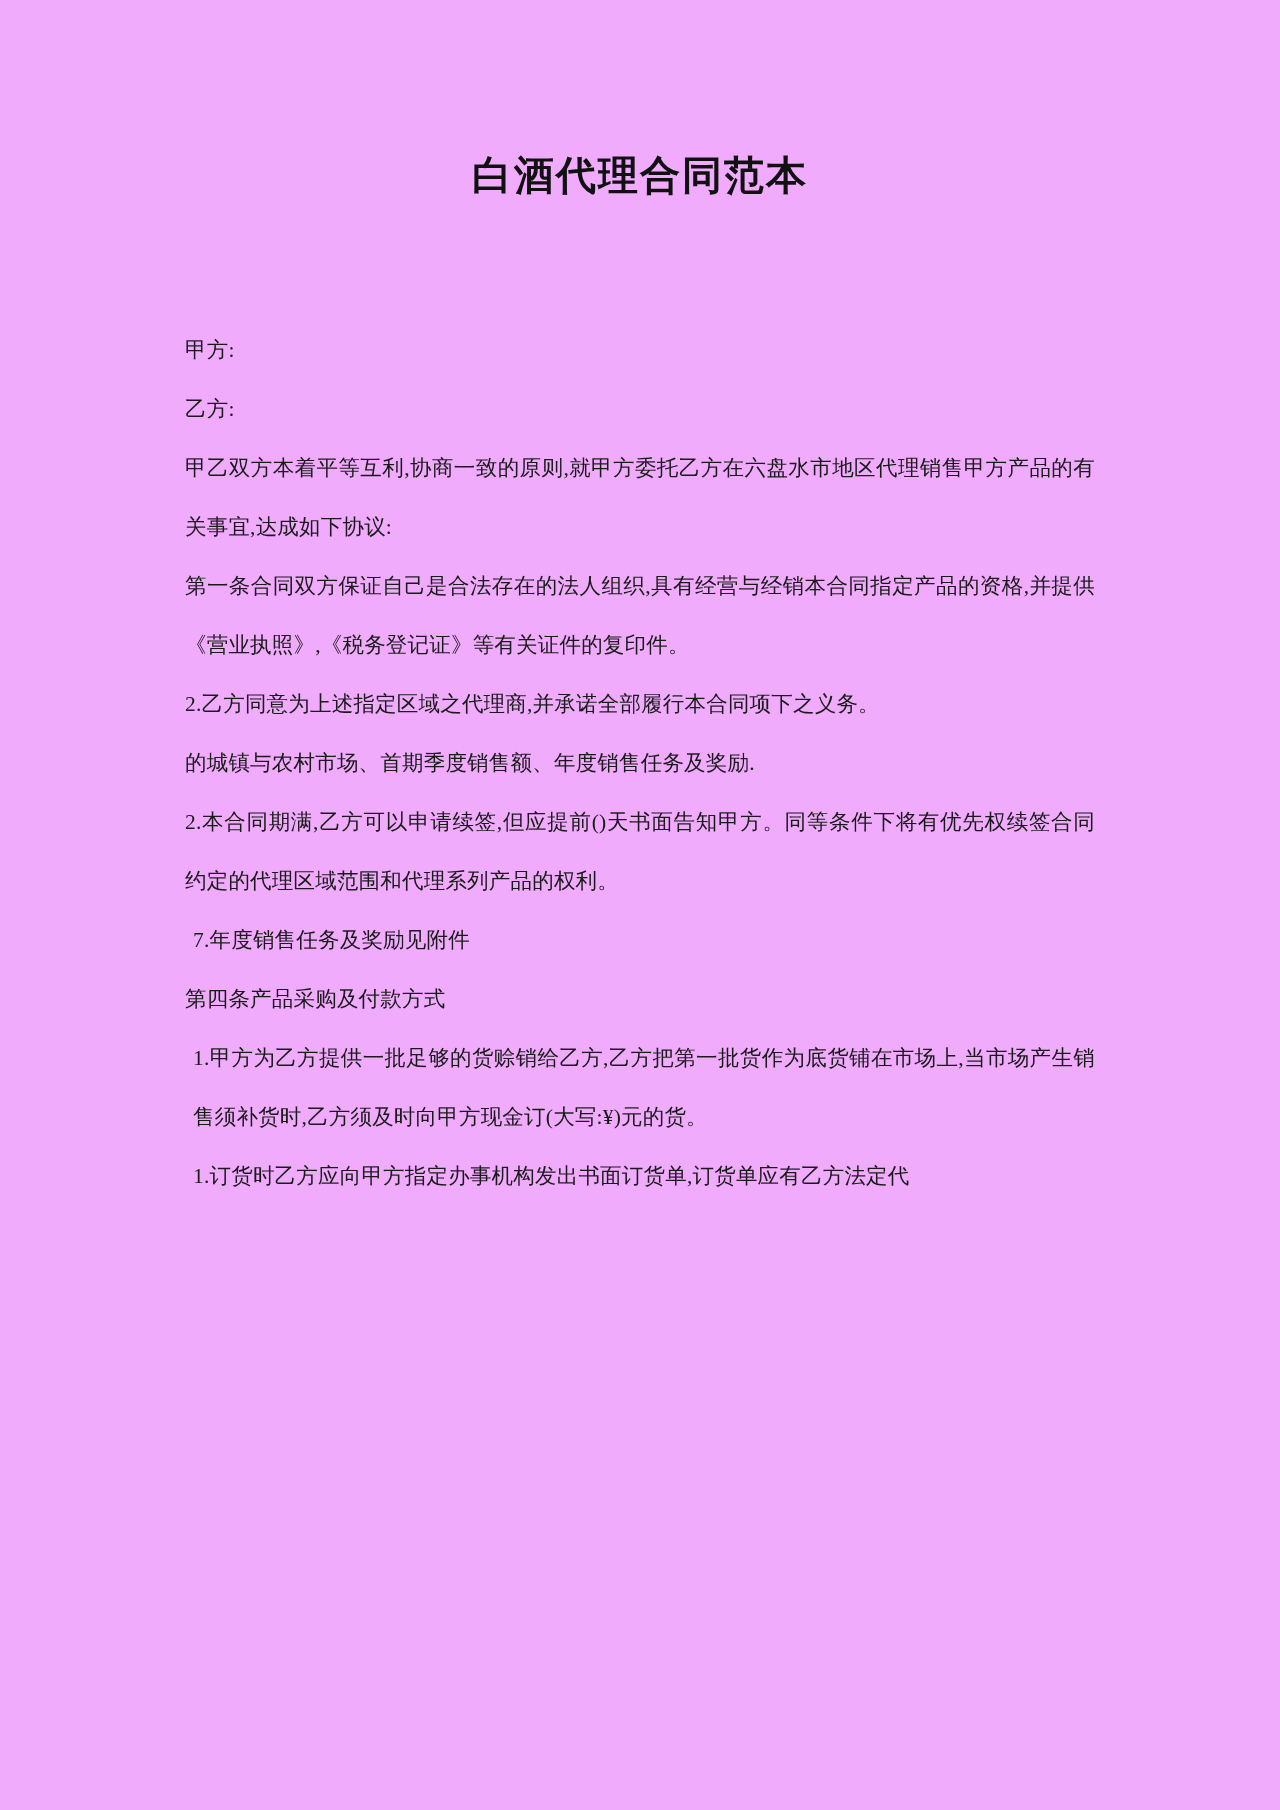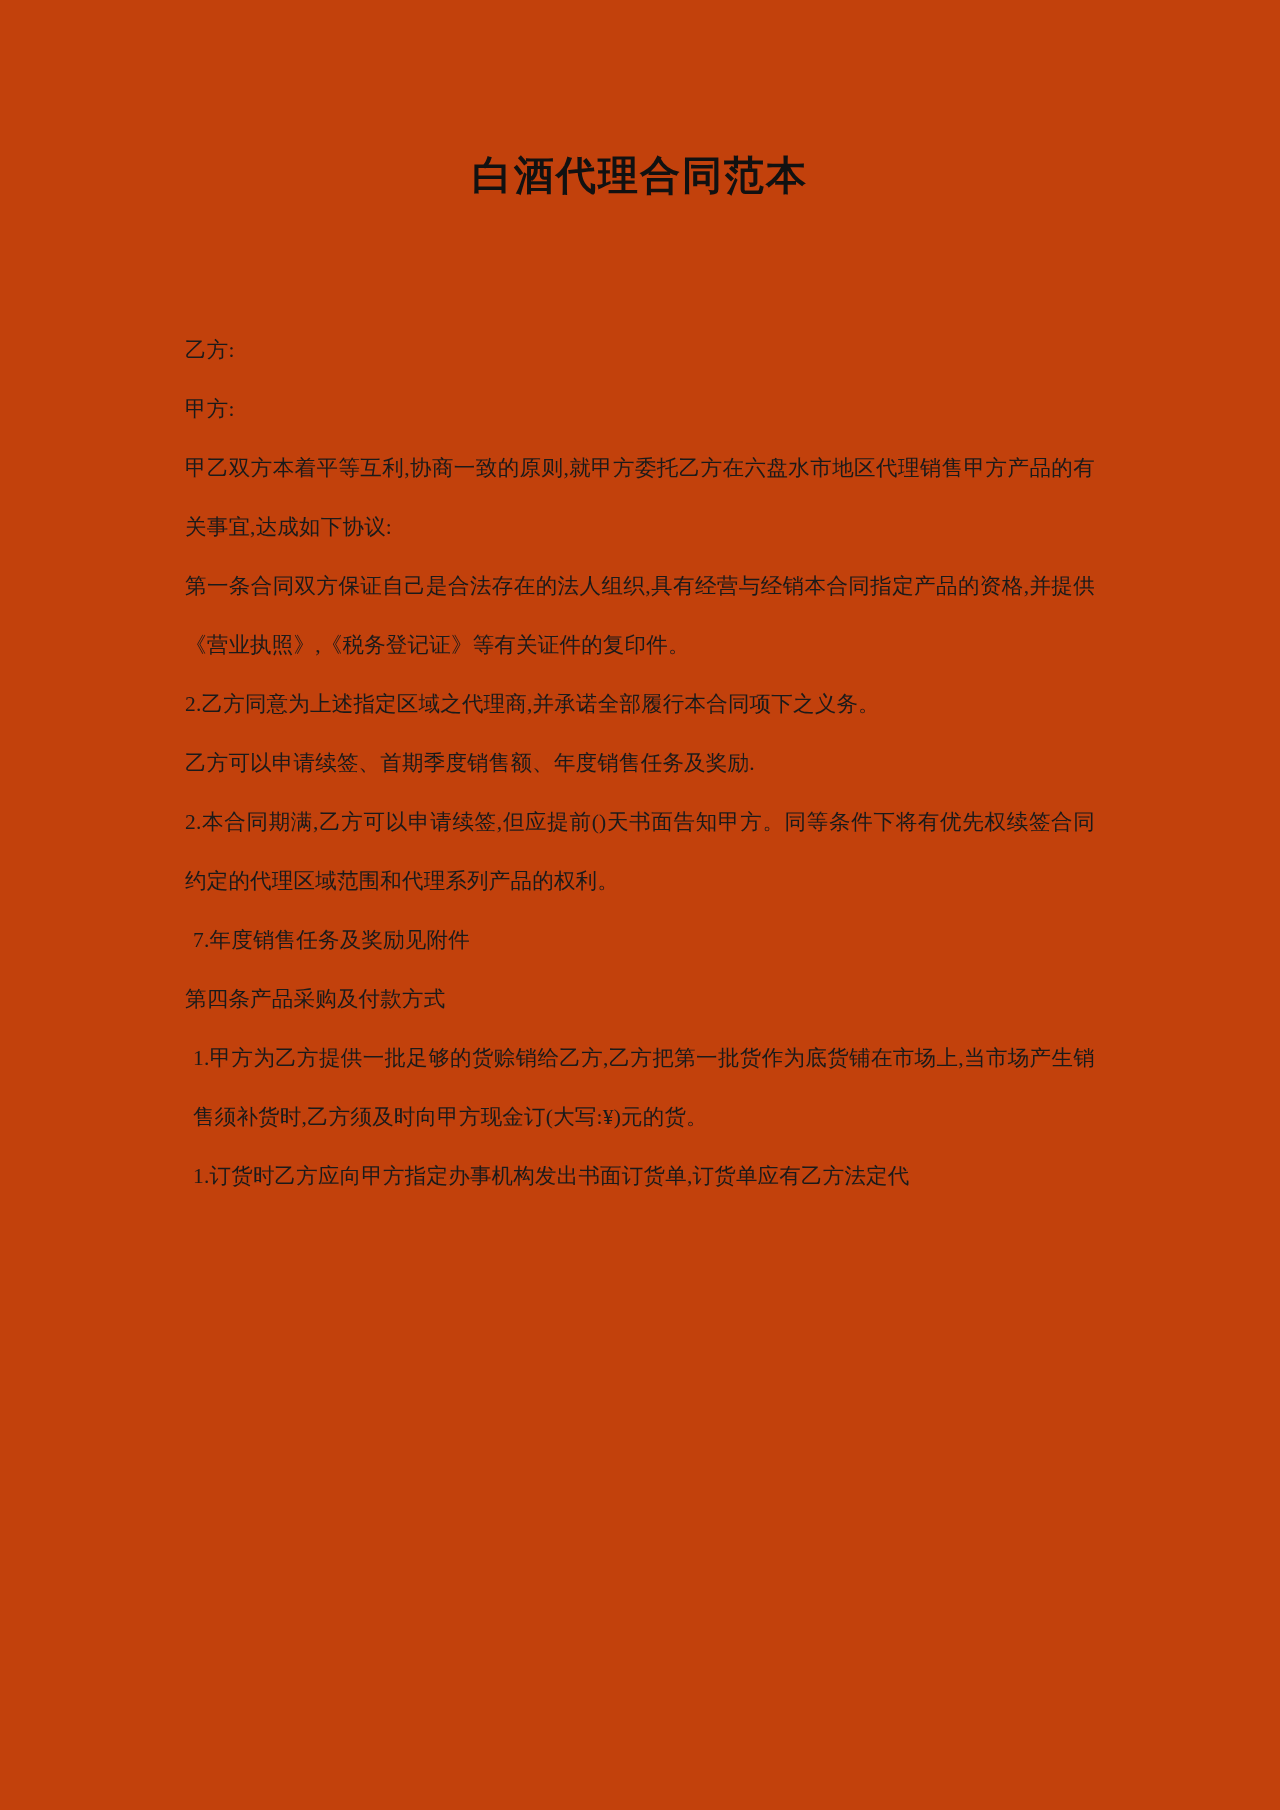--- a/index.html
+++ b/index.html
@@ -3,21 +3,21 @@
 <meta charset="utf-8">
 <style>
   html, body {
     margin: 0;
     padding: 0;
     background: #ffffff;
   }
   .page {
     width: 1280px;
     height: 1810px;
-    background: #c2410c;
+    background: #f0abfc;
     position: relative;
     box-sizing: border-box;
     font-family: "Liberation Serif", "DejaVu Serif", serif;
     color: #1a1a1a;
     overflow: hidden;
   }
   .doc-title {
     text-align: center;
     font-family: "DejaVu Serif", "Liberation Serif", serif;
     font-weight: bold;
@@ -45,25 +45,25 @@
   .para.space-lead {
     padding-left: 8px;
   }
 </style>
 </head>
 <body>
 
 <div class="page">
   <h1 class="doc-title">白酒代理合同范本</h1>
   <div class="doc-body">
+    <p class="para">甲方:</p>
     <p class="para">乙方:</p>
-    <p class="para">甲方:</p>
     <p class="para">甲乙双方本着平等互利,协商一致的原则,就甲方委托乙方在六盘水市地区代理销售甲方产品的有关事宜,达成如下协议:</p>
     <p class="para">第一条合同双方保证自己是合法存在的法人组织,具有经营与经销本合同指定产品的资格,并提供《营业执照》,《税务登记证》等有关证件的复印件。</p>
     <p class="para">2.乙方同意为上述指定区域之代理商,并承诺全部履行本合同项下之义务。</p>
-    <p class="para">乙方可以申请续签、首期季度销售额、年度销售任务及奖励.</p>
+    <p class="para">的城镇与农村市场、首期季度销售额、年度销售任务及奖励.</p>
     <p class="para">2.本合同期满,乙方可以申请续签,但应提前()天书面告知甲方。同等条件下将有优先权续签合同约定的代理区域范围和代理系列产品的权利。</p>
     <p class="para space-lead">7.年度销售任务及奖励见附件</p>
     <p class="para">第四条产品采购及付款方式</p>
     <p class="para space-lead">1.甲方为乙方提供一批足够的货赊销给乙方,乙方把第一批货作为底货铺在市场上,当市场产生销售须补货时,乙方须及时向甲方现金订(大写:¥)元的货。</p>
     <p class="para space-lead">1.订货时乙方应向甲方指定办事机构发出书面订货单,订货单应有乙方法定代</p>
   </div>
 </div>
 
 </body></html>

